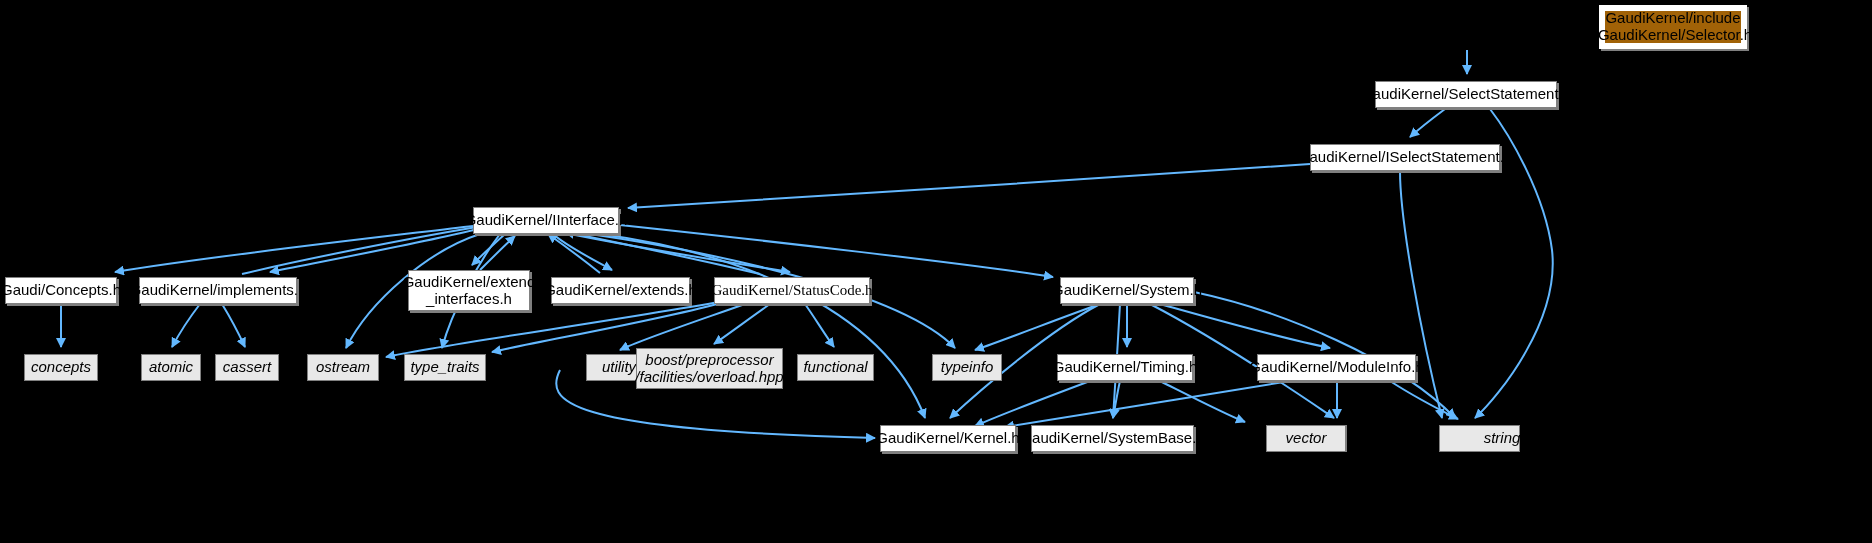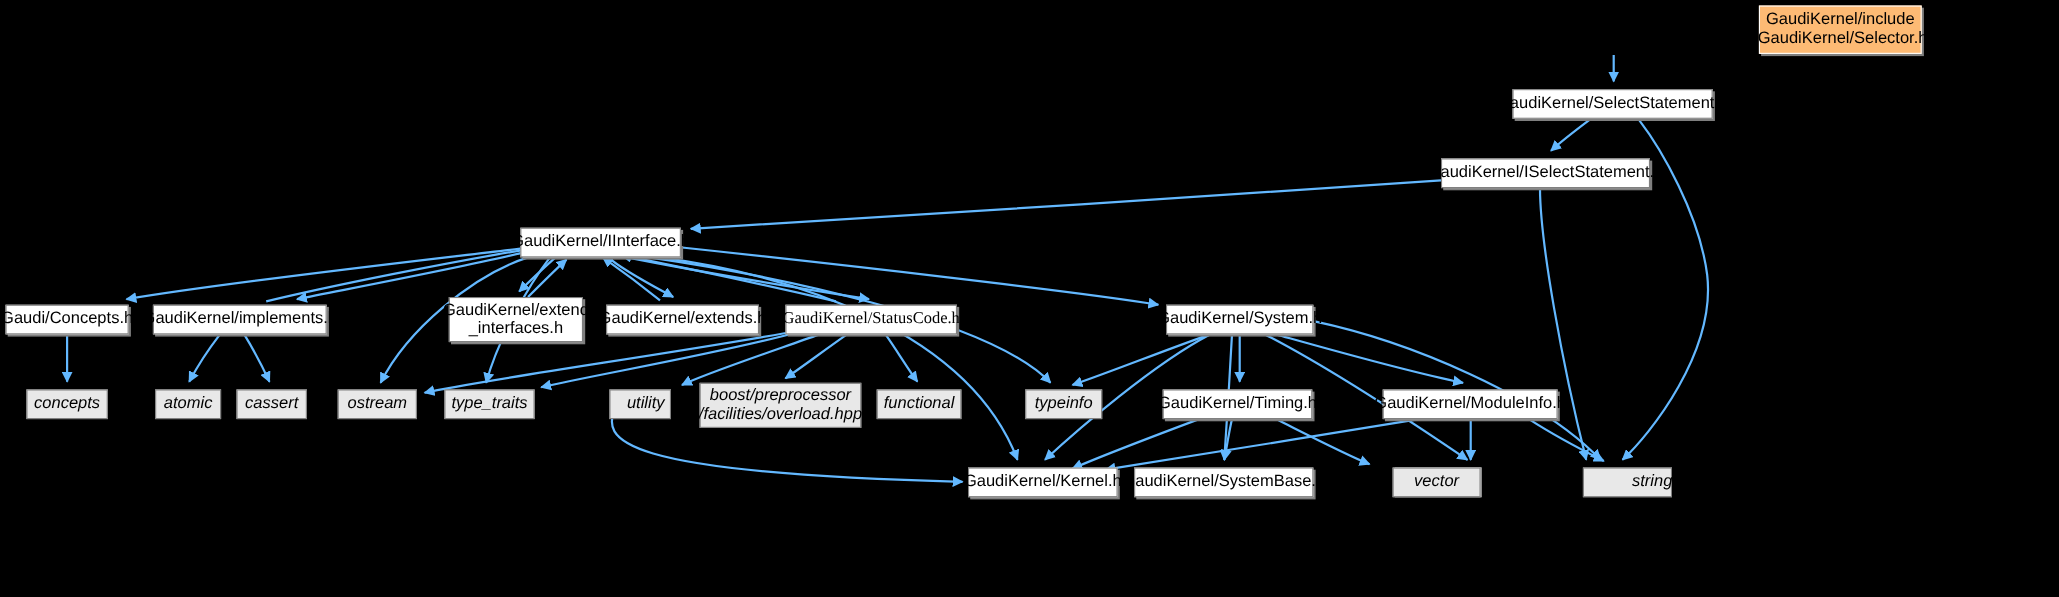--- a/index.html
+++ b/index.html
@@ -41,22 +41,22 @@
   }
   .node.shadowed {
     box-shadow: 2px 2px 0 0 #7f7f7f;
   }
   .node.leaf {
     background: #e8e8e8;
     border: 1px solid #808080;
     font-style: italic;
   }
   .node.root {
-    background: #fdba74;
-    border: 1px solid #ffffff;
+    background: #a16207;
+    border: 6px solid #ffffff;
   }
 </style>
 </head>
 <body>
 
 <div id="graph-root">
   <svg id="edge-layer" viewBox="0 0 1872 543" preserveAspectRatio="none">
     <defs>
       <marker id="arrow" viewBox="0 0 10 10" refX="9" refY="5" markerWidth="5" markerHeight="5" orient="auto-start-reverse">
         <path d="M 0 0 L 10 5 L 0 10 z" fill="#63b8ff"></path>
@@ -117,21 +117,21 @@
       <div class="node shadowed" style="left: 408px; top: 270px; width: 122px; height: 41px;">GaudiKernel/extend
 _interfaces.h</div>
       <div class="node shadowed" style="left: 551px; top: 277px; width: 139px; height: 27px;">GaudiKernel/extends.h</div>
       <div class="node shadowed" style="left: 714px; top: 277px; width: 156px; height: 27px; font-family: Liberation Serif, serif;">GaudiKernel/StatusCode.h</div>
       <div class="node shadowed" style="left: 1060px; top: 277px; width: 134px; height: 27px;">GaudiKernel/System.h</div>
       <div class="node leaf" style="left: 24px; top: 354px; width: 74px; height: 27px;">concepts</div>
       <div class="node leaf" style="left: 141px; top: 354px; width: 60px; height: 27px;">atomic</div>
       <div class="node leaf" style="left: 215px; top: 354px; width: 64px; height: 27px; text-align: right;">cassert</div>
       <div class="node leaf" style="left: 307px; top: 354px; width: 72px; height: 27px;">ostream</div>
       <div class="node leaf" style="left: 404px; top: 354px; width: 82px; height: 27px;">type_traits</div>
-      <div class="node leaf" style="left: 554px; top: 354px; width: 56px; height: 27px; padding-left: 10px;">utility</div>
+      <div class="node leaf" style="left: 586px; top: 354px; width: 56px; height: 27px; padding-left: 10px;">utility</div>
       <div class="node leaf" style="left: 636px; top: 348px; width: 147px; height: 41px;">boost/preprocessor
 /facilities/overload.hpp</div>
       <div class="node leaf" style="left: 797px; top: 354px; width: 77px; height: 27px;">functional</div>
       <div class="node leaf" style="left: 932px; top: 354px; width: 70px; height: 27px;">typeinfo</div>
       <div class="node shadowed" style="left: 1057px; top: 354px; width: 136px; height: 27px;">GaudiKernel/Timing.h</div>
       <div class="node shadowed" style="left: 1257px; top: 354px; width: 159px; height: 27px;">GaudiKernel/ModuleInfo.h</div>
       <div class="node shadowed" style="left: 880px; top: 425px; width: 136px; height: 27px;">GaudiKernel/Kernel.h</div>
       <div class="node shadowed" style="left: 1031px; top: 425px; width: 163px; height: 27px;">GaudiKernel/SystemBase.h</div>
       <div class="node leaf" style="left: 1268px; top: 425px; width: 79px; height: 27px;">sys/time.h</div>
       <div class="node leaf" style="left: 1266px; top: 425px; width: 80px; height: 27px;">vector</div>

